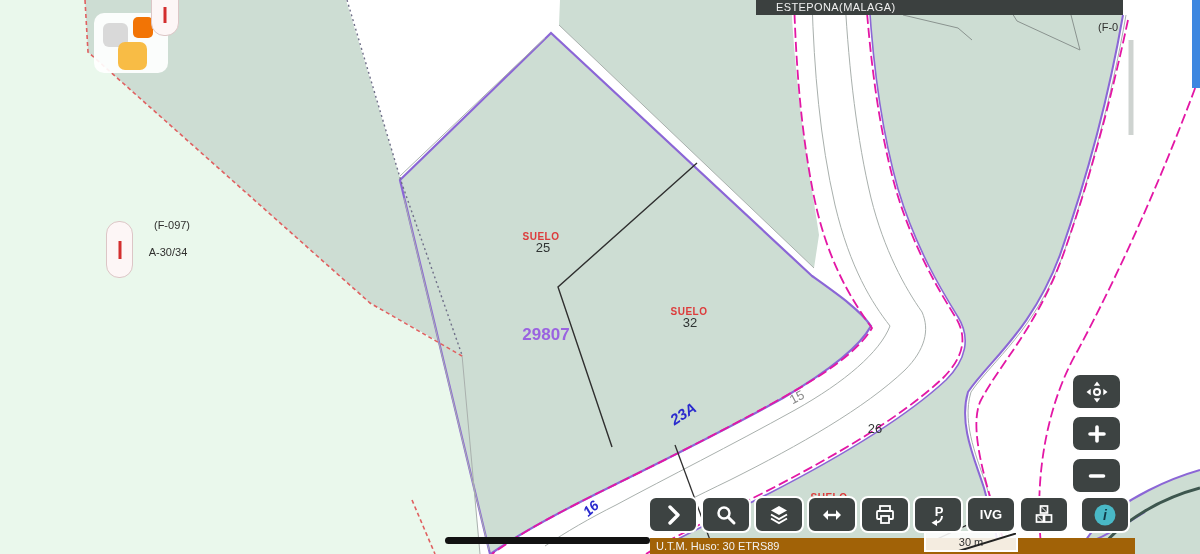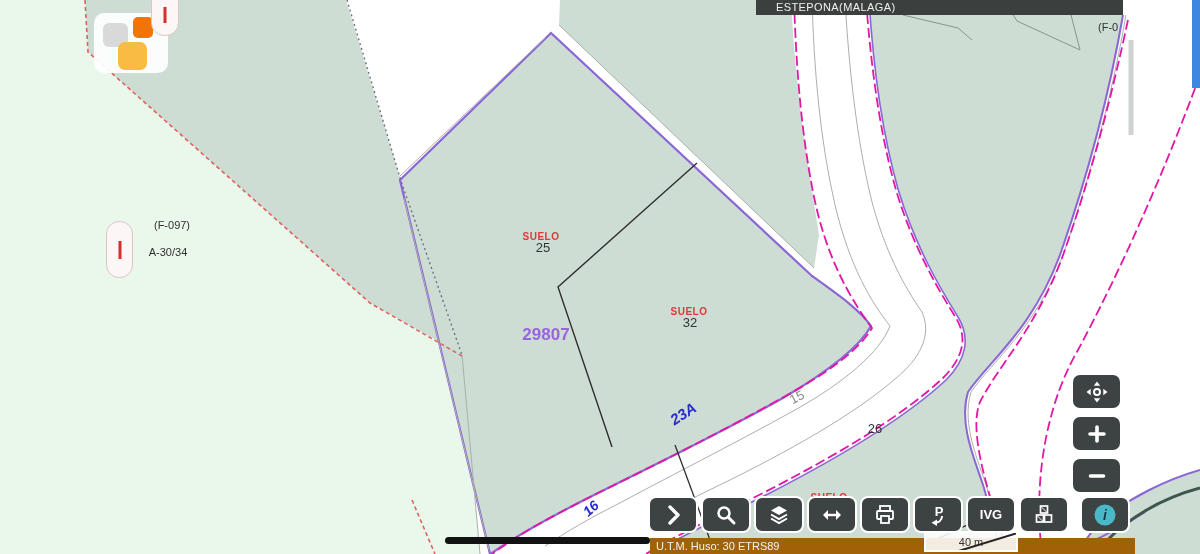--- a/index.html
+++ b/index.html
@@ -215,18 +215,18 @@
       </svg>
     </button>
   </div>
 
   <div class="scaleline"></div>
   <div class="statusbar">
     <span>U.T.M. Huso: 30 ETRS89</span>
   </div>
   <div class="scalebox">
     <div class="diag"></div>
-    <span>40 m</span>
+    <span>30 m</span>
   </div>
 
   <div class="scrollthumb"></div>
 
 </div>
 
 </body></html>

